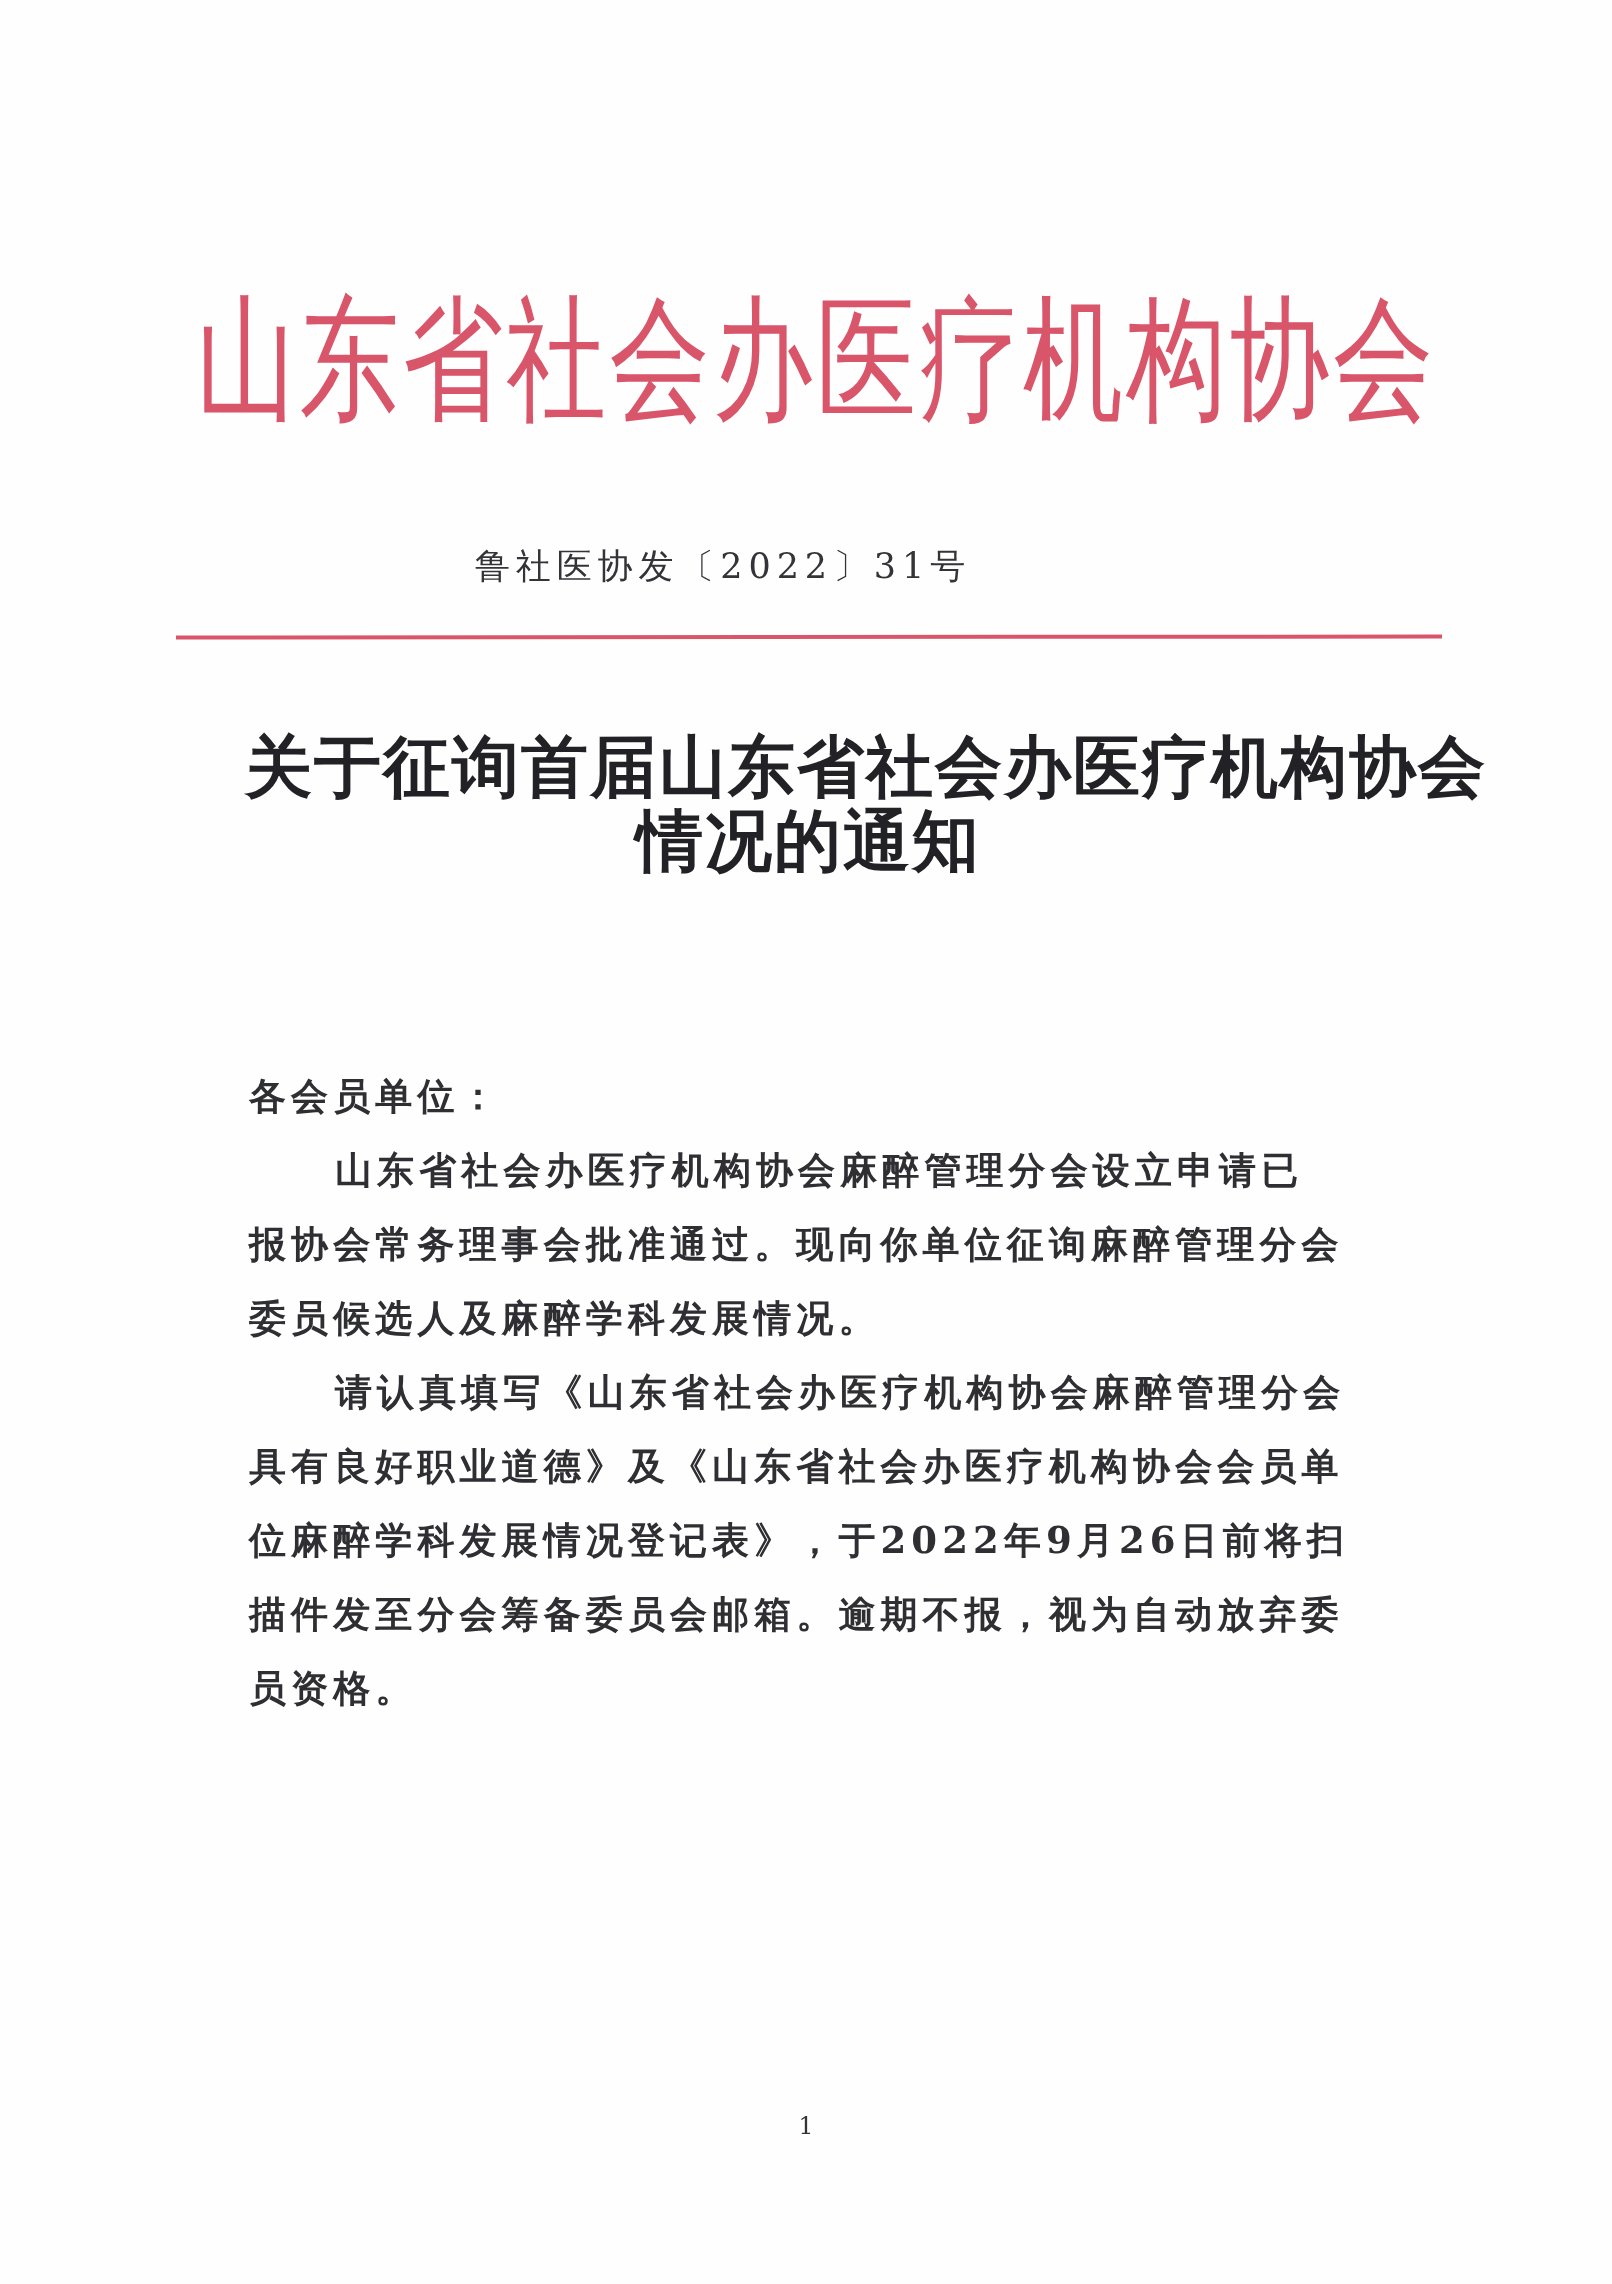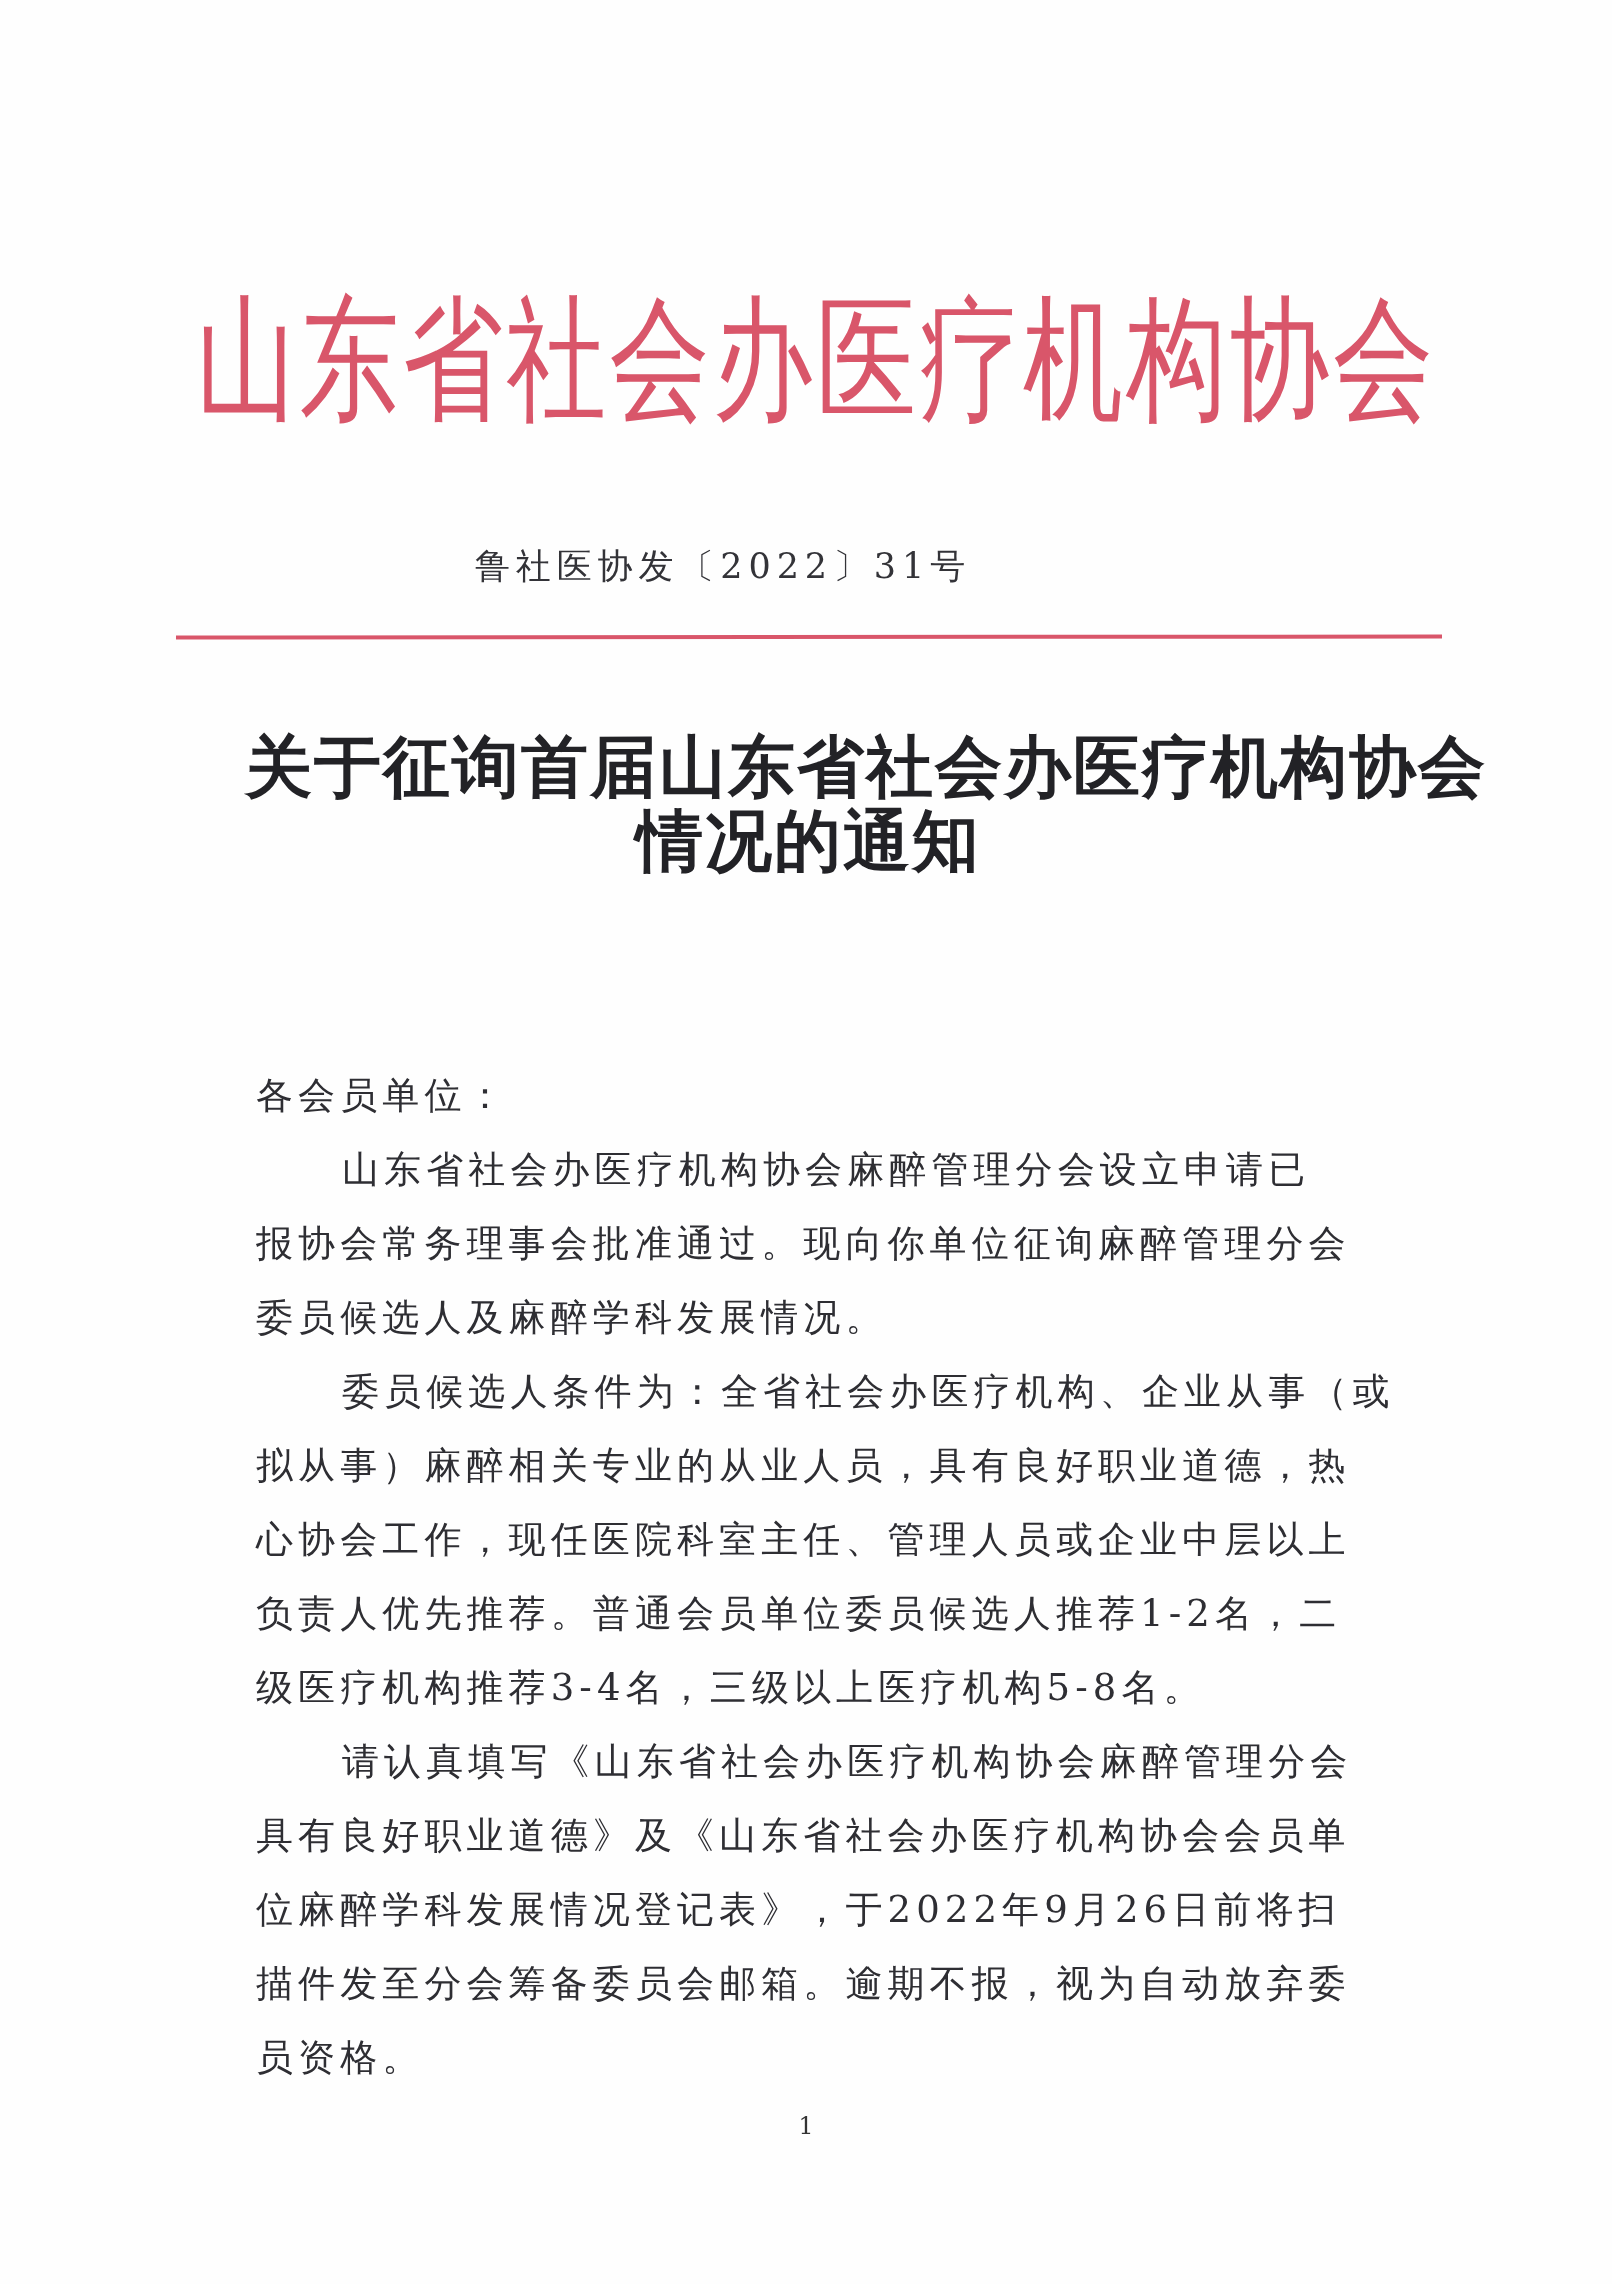--- a/index.html
+++ b/index.html
@@ -73,28 +73,29 @@
       line-height: 74px;
       letter-spacing: 2px;
       color: #222226;
     }
     .notice-title .tline {
       display: block;
       white-space: nowrap;
     }
     .body-text {
       position: absolute;
-      left: 256px;
+      left: 249px;
       top: 1059px;
       width: 1127px;
       font-family: "DejaVu Serif", "Liberation Serif", serif;
       font-size: 37px;
       line-height: 74px;
       letter-spacing: 5.1px;
       color: #2e2e33;
+      font-weight: bold;
     }
     .salutation {
       display: block;
       margin: 0;
       white-space: nowrap;
     }
     .para {
       margin: 0;
       text-indent: 86px;
       text-align: justify;
@@ -150,27 +151,20 @@
 
   <div class="body-text">
     <span class="salutation">各会员单位：</span>
 
     <div class="para">
       <span class="pline first">山东省社会办医疗机构协会麻醉管理分会设立申请已</span>
       <span class="pline">报协会常务理事会批准通过。现向你单位征询麻醉管理分会</span>
       <span class="pline">委员候选人及麻醉学科发展情况。</span>
     </div>
 
-    <div class="para">
-      <span class="pline first">委员候选人条件为：全省社会办医疗机构、企业从事（或</span>
-      <span class="pline">拟从事）麻醉相关专业的从业人员，具有良好职业道德，热</span>
-      <span class="pline">心协会工作，现任医院科室主任、管理人员或企业中层以上</span>
-      <span class="pline">负责人优先推荐。普通会员单位委员候选人推荐1-2名，二</span>
-      <span class="pline">级医疗机构推荐3-4名，三级以上医疗机构5-8名。</span>
-    </div>
 
     <div class="para">
       <span class="pline first">请认真填写《山东省社会办医疗机构协会麻醉管理分会</span>
       <span class="pline">具有良好职业道德》及《山东省社会办医疗机构协会会员单</span>
       <span class="pline">位麻醉学科发展情况登记表》，于2022年9月26日前将扫</span>
       <span class="pline">描件发至分会筹备委员会邮箱。逾期不报，视为自动放弃委</span>
       <span class="pline">员资格。</span>
     </div>
   </div>
 

